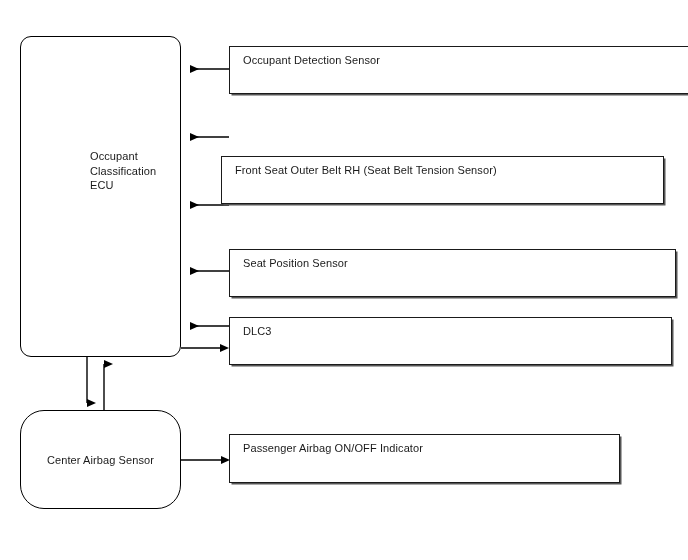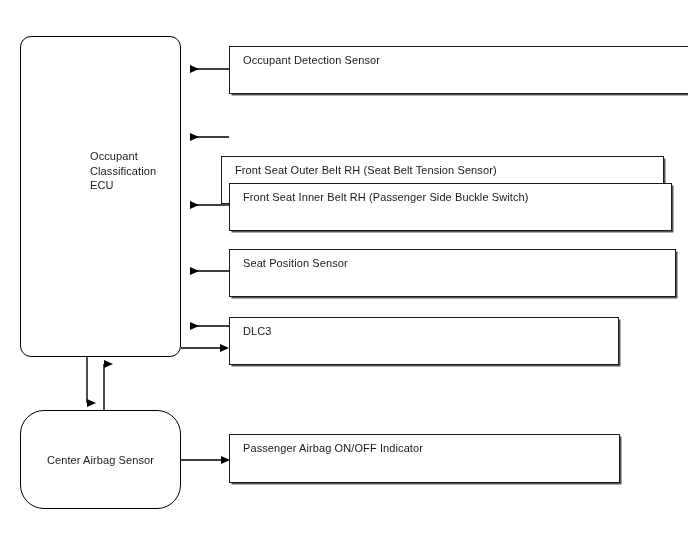--- a/index.html
+++ b/index.html
@@ -134,29 +134,26 @@
   </div>
 
   <div class="node node-rect" style="left:229px; top:46px; width:506px; height:48px;">
     <div class="node-label label-left">Occupant Detection Sensor</div>
   </div>
 
   <div class="node node-rect" style="left:221px; top:115px; width:443px; height:48px;margin-top:41px;">
     <div class="node-label label-left">Front Seat Outer Belt RH (Seat Belt Tension Sensor)</div>
   </div>
 
-  <div class="node node-rect" style="left:229px; top:183px; width:443px; height:48px;">
-    <div class="node-label label-left">Front Seat Inner Belt RH (Passenger Side Buckle Switch)</div>
-  </div>
 
   <div class="node node-rect" style="left:229px; top:249px; width:447px; height:48px;">
     <div class="node-label label-left">Seat Position Sensor</div>
   </div>
 
-  <div class="node node-rect" style="left:229px; top:317px; width:390px; height:48px;">
+  <div class="node node-rect" style="left:229px; top:317px; width:443px; height:48px;">
     <div class="node-label label-left">DLC3</div>
   </div>
 
   <div class="node node-rect" style="left:229px; top:434px; width:391px; height:49px;">
     <div class="node-label label-left">Passenger Airbag ON/OFF Indicator</div>
   </div>
 
 </div>
 
 </body></html>

